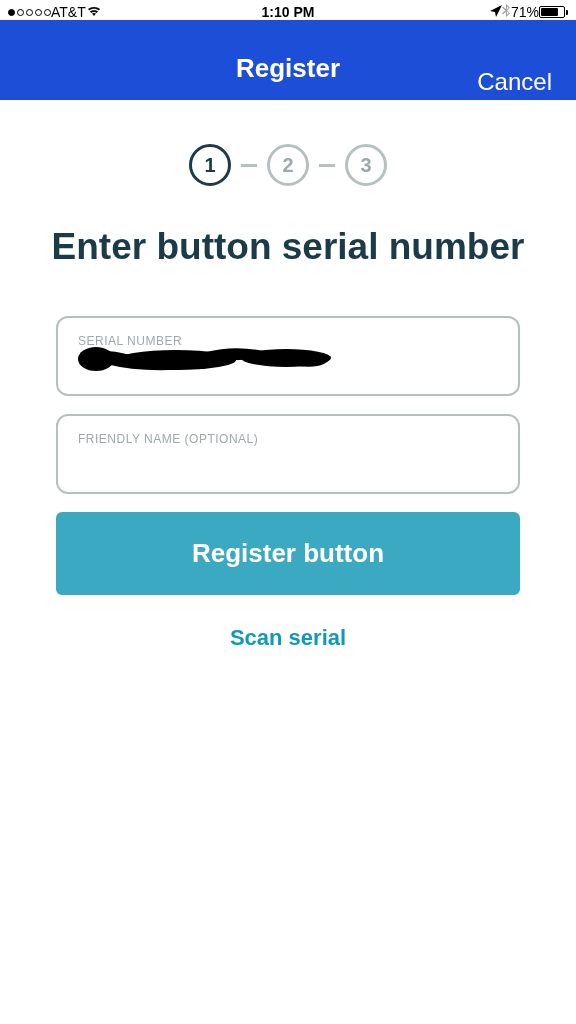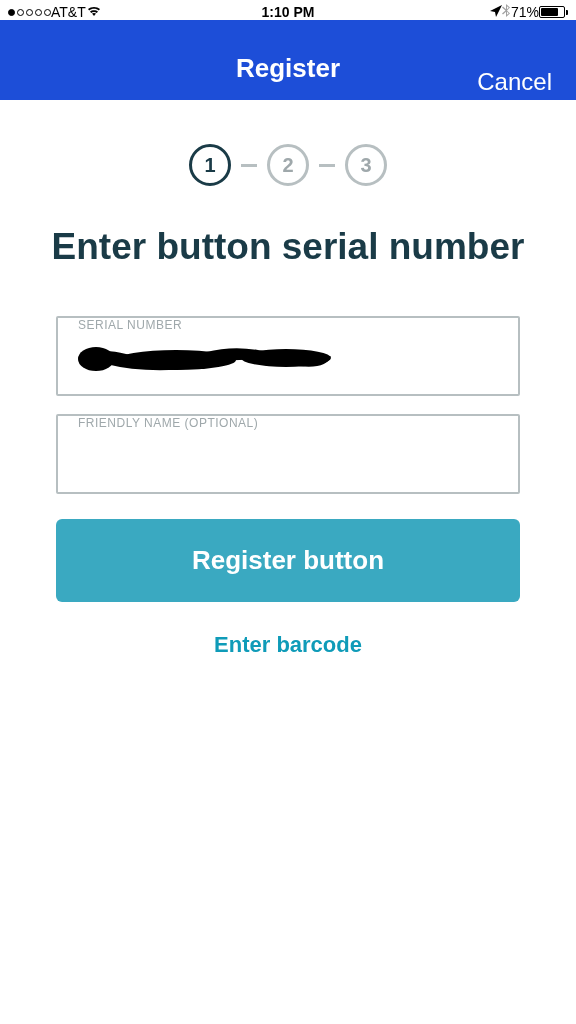--- a/index.html
+++ b/index.html
@@ -141,22 +141,22 @@
       font-weight: 700;
       color: #1a3b47;
       margin-top: 40px;
     }
     .form {
       padding: 0 56px;
       margin-top: 48px;
     }
     .field {
       border: 2px solid #b7bfc1;
-      border-radius: 2px;
-      padding: 0 20px 12px 20px;
+      border-radius: 12px;
+      padding: 16px 20px 12px 20px;
       margin-bottom: 18px;
       min-height: 80px;
       position: relative;
     }
     .field-label {
       font-size: 12px;
       color: #9fa8ab;
       letter-spacing: 0.5px;
       font-weight: 500;
     }
@@ -175,21 +175,21 @@
     }
     .primary-btn {
       width: 100%;
       background: #3aa9c1;
       color: #fff;
       border: none;
       border-radius: 6px;
       font-size: 26px;
       font-weight: 700;
       padding: 26px 0;
-      margin-top: 7px;
+      margin-top: 0px;
       cursor: pointer;
     }
     .link-btn {
       display: block;
       width: 100%;
       text-align: center;
       color: #0f9bb8;
       font-size: 22px;
       font-weight: 700;
       margin-top: 30px;
@@ -266,15 +266,15 @@
       <ellipse cx="210" cy="14" rx="45" ry="9" fill="#000"></ellipse>
     </svg>
   </div>
 
   <div class="field">
     <div class="field-label">FRIENDLY NAME (OPTIONAL)</div>
   </div>
 
   <button class="primary-btn">Register button</button>
 
-  <button class="link-btn">Enter barcode</button>
+  <button class="link-btn">Scan serial</button>
 
 </div>
 
 </body></html>

